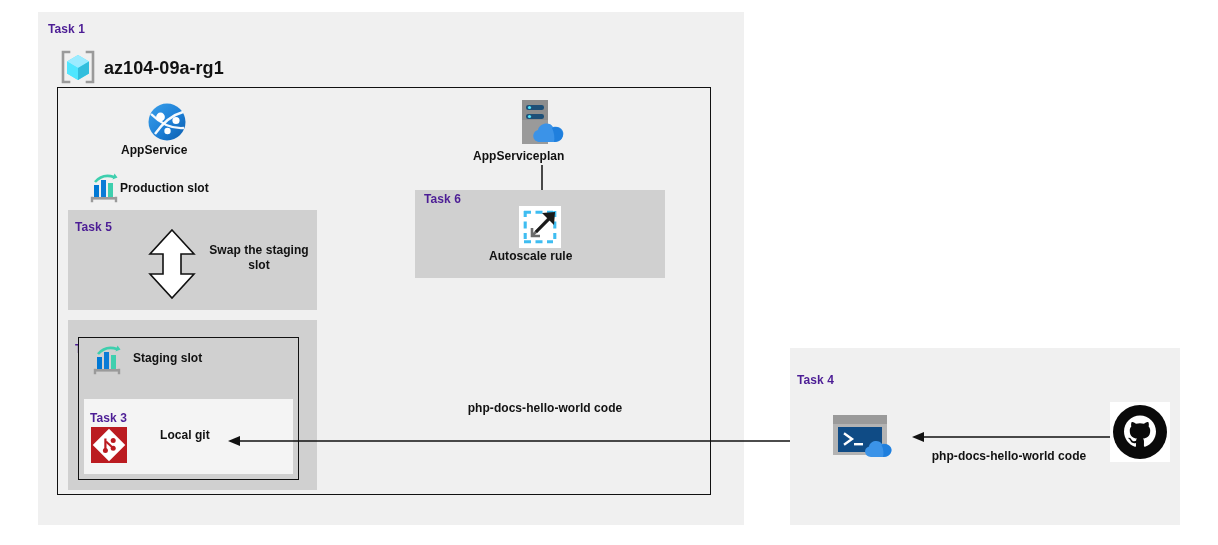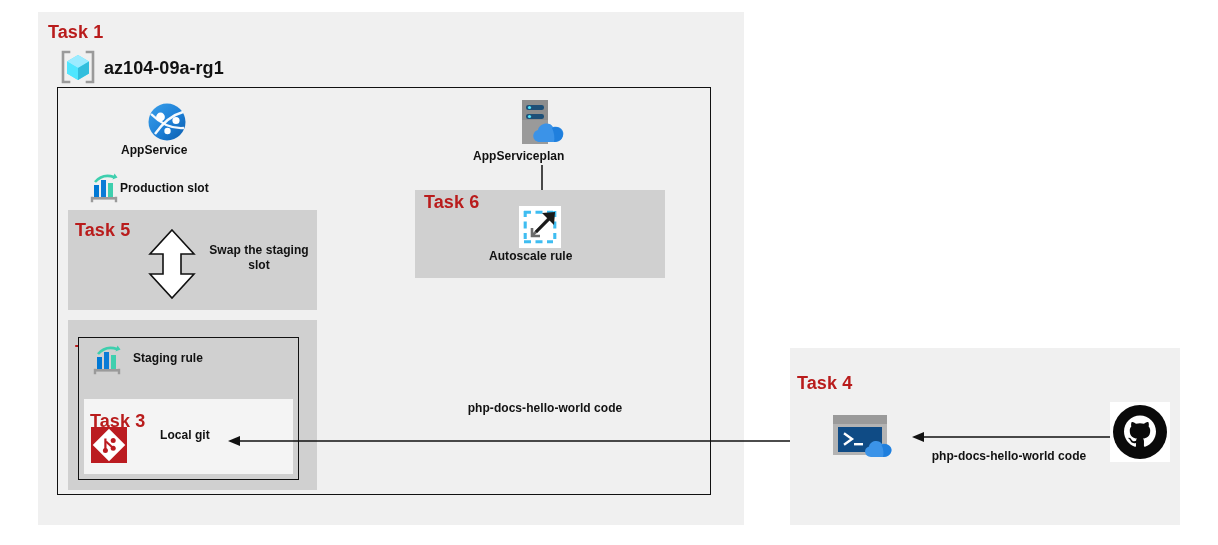--- a/index.html
+++ b/index.html
@@ -16,23 +16,23 @@
     height: 545px;
     background: #ffffff;
     overflow: hidden;
   }
   .box {
     position: absolute;
     box-sizing: border-box;
   }
   .task-label {
     position: absolute;
-    color: #b91c1c;
+    color: #4c1d95;
     font-weight: bold;
-    font-size: 18px;
+    font-size: 12px;
     letter-spacing: 0.1px;
     white-space: nowrap;
   }
   .node-label {
     position: absolute;
     color: #111111;
     font-weight: bold;
     font-size: 12px;
     white-space: nowrap;
     letter-spacing: 0.05px;
@@ -162,21 +162,21 @@
     <svg width="32" height="32" viewBox="0 0 32 32">
       <path d="M4 26 L4 29 M28 26 L28 29" stroke="#9a9a9a" stroke-width="2.4" stroke-linecap="square"></path>
       <rect x="3" y="25" width="26" height="2.6" fill="#9a9a9a"></rect>
       <rect x="6" y="13" width="5" height="12" fill="#0078d4"></rect>
       <rect x="13" y="8" width="5" height="17" fill="#0a7bd6"></rect>
       <rect x="20" y="11" width="5" height="14" fill="#3ecfae"></rect>
       <path d="M7 10 C13 3, 20 3, 26 5" fill="none" stroke="#3ecfae" stroke-width="2.6"></path>
       <polygon points="26.5,1.5 29.5,5.5 24.5,7.5" fill="#3ecfae"></polygon>
     </svg>
   </div>
-  <div class="node-label" style="left:133px; top:351px;">Staging rule</div>
+  <div class="node-label" style="left:133px; top:351px;">Staging slot</div>
 
   <div class="box" id="task3-box"></div>
   <div class="task-label" style="left:90px; top:411px;">Task 3</div>
   <div class="icon" style="left:91px; top:427px; width:36px; height:36px;">
     <svg width="36" height="36" viewBox="0 0 36 36">
       <rect x="0" y="0" width="36" height="36" fill="#bb1b20"></rect>
       <g transform="translate(18,18) rotate(-45) translate(-18,-18)">
         <rect x="6.5" y="6.5" width="23" height="23" fill="#ffffff"></rect>
       </g>
       <g fill="#bb1b20">

